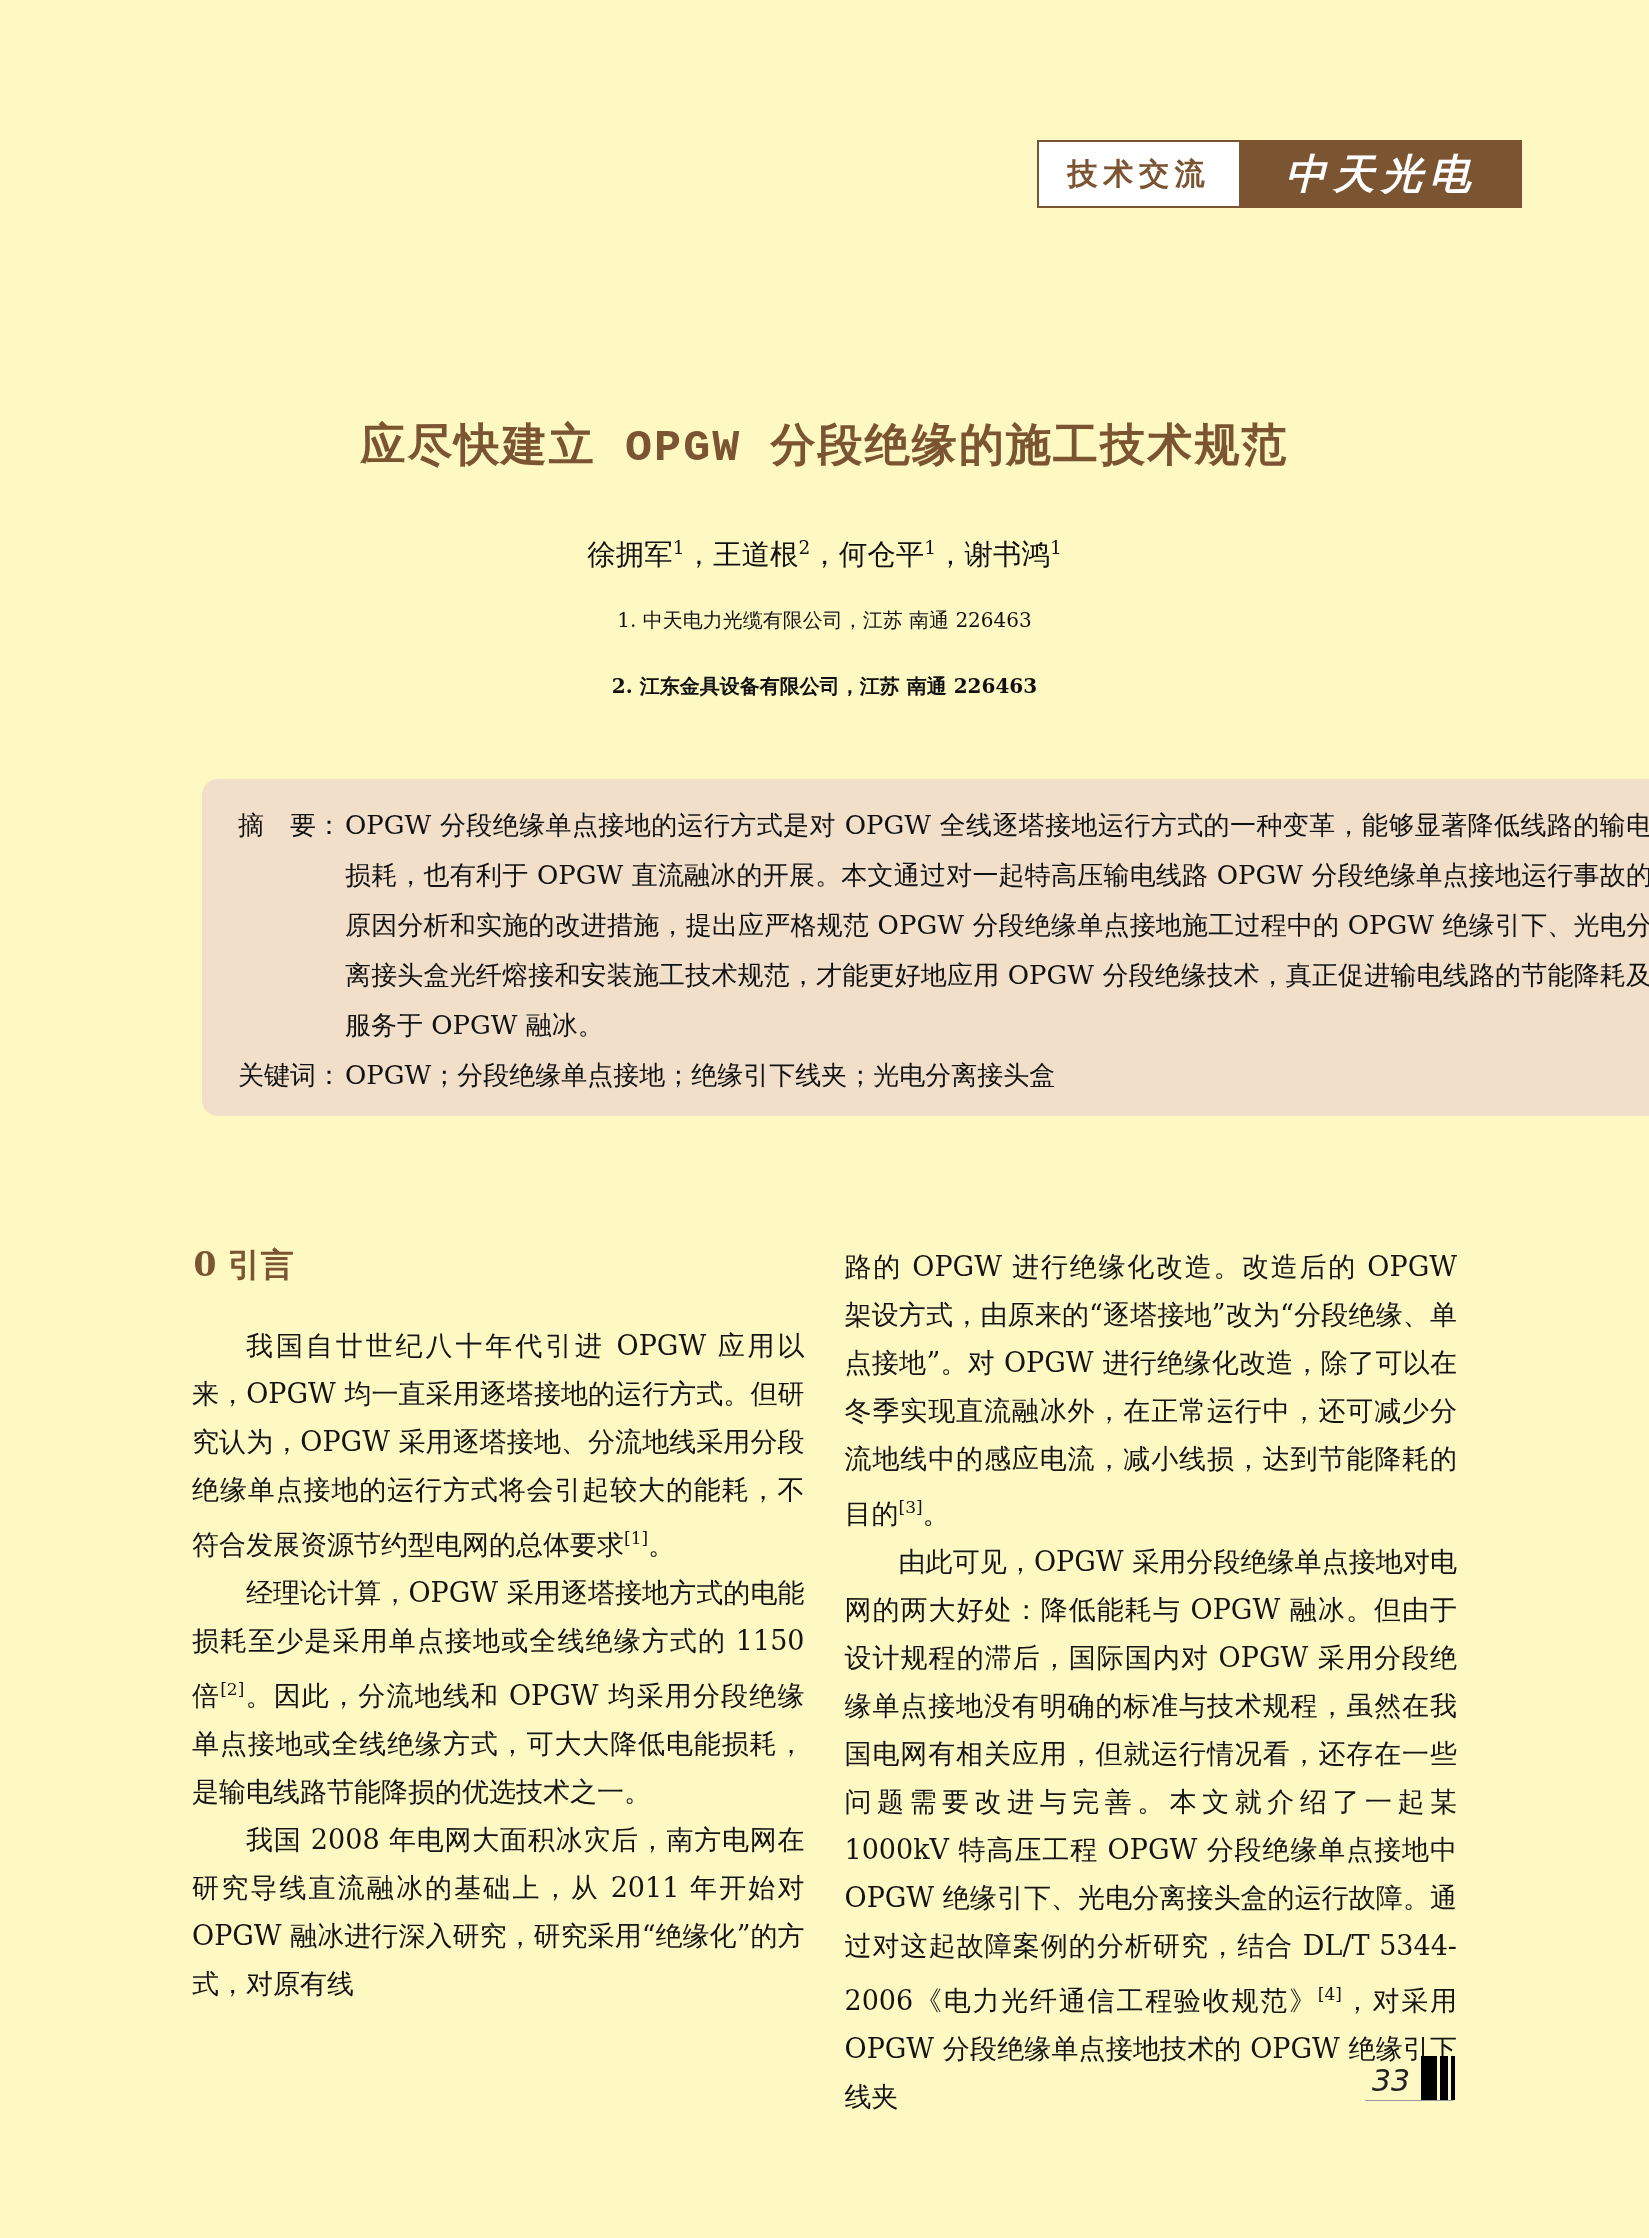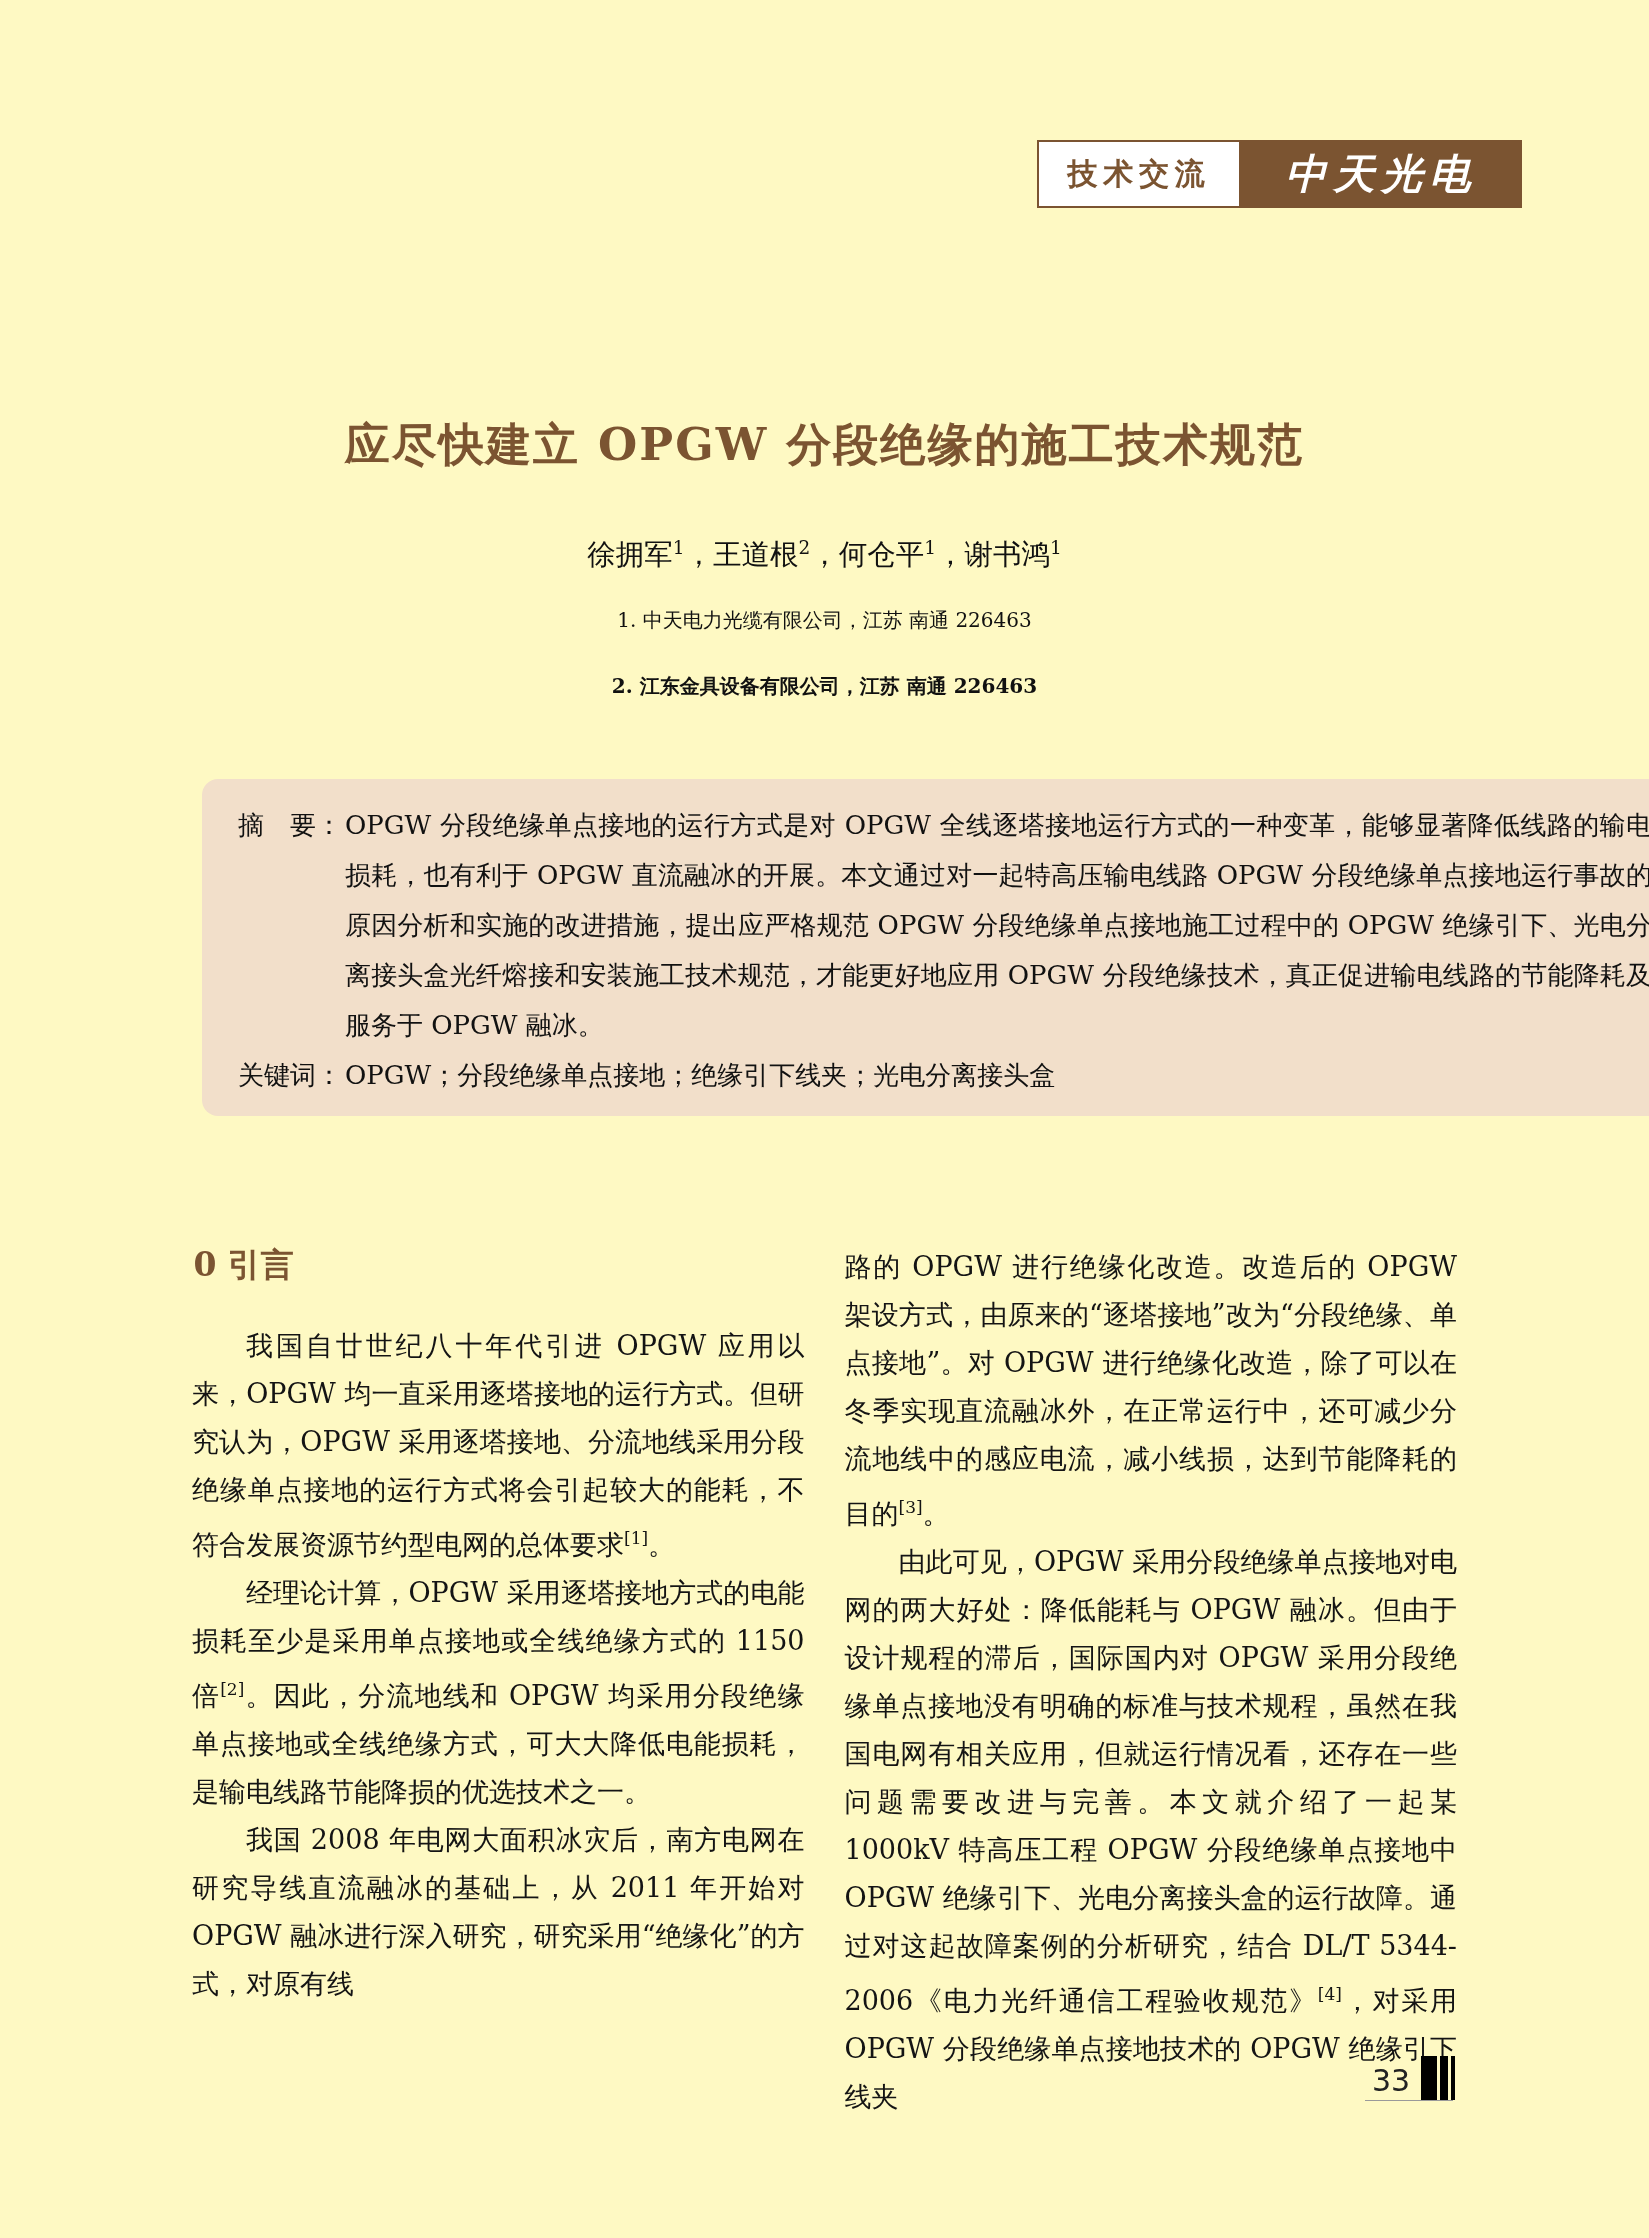--- a/index.html
+++ b/index.html
@@ -25,21 +25,21 @@
     width:281px;background:#7b5431;color:#ffffff;
     font-size:41px;font-weight:bold;font-style:italic;
     display:flex;align-items:center;justify-content:center;
     letter-spacing:7.1px;
     font-family:"DejaVu Serif","Liberation Serif",serif;
   }
   
   .title{
     position:absolute;top:415px;left:0;width:1649px;
     text-align:center;font-size:45px;font-weight:bold;color:#7b5431;
-    letter-spacing:2.1px;margin:0;
+    letter-spacing:2.1px;margin:0;font-family:Liberation Mono, monospace;
   }
   .authors{
     position:absolute;top:536px;left:0;width:1649px;
     text-align:center;font-size:28.5px;color:#111;
   }
   .authors sup{font-size:18.5px;}
   .affil{
     position:absolute;left:0;width:1649px;text-align:center;
     font-size:20px;color:#111;
   }
@@ -73,20 +73,21 @@
     font-size:27px;line-height:48px;text-align:justify;
     margin:0;color:#141414;
   }
   .body-p.indent{text-indent:2em;}
   .body-p sup{font-size:17px;}
   
   .page-num{
     position:absolute;left:1372px;top:2063px;
     font-size:30px;color:#222;
     font-family:"DejaVu Sans","Liberation Sans",sans-serif;
+    font-style:italic;
   }
   .footer-rule{
     position:absolute;left:1365px;top:2100px;width:88px;height:1.4px;
     background:#9a9a9a;
   }
   .bars{position:absolute;left:1421px;top:2056px;height:44px;display:flex;}
   .bar-thick{width:15.7px;background:#000;}
   .bar-gap1{width:3.6px;}
   .bar-medium{width:7.8px;background:#000;}
   .bar-gap2{width:2.9px;}

